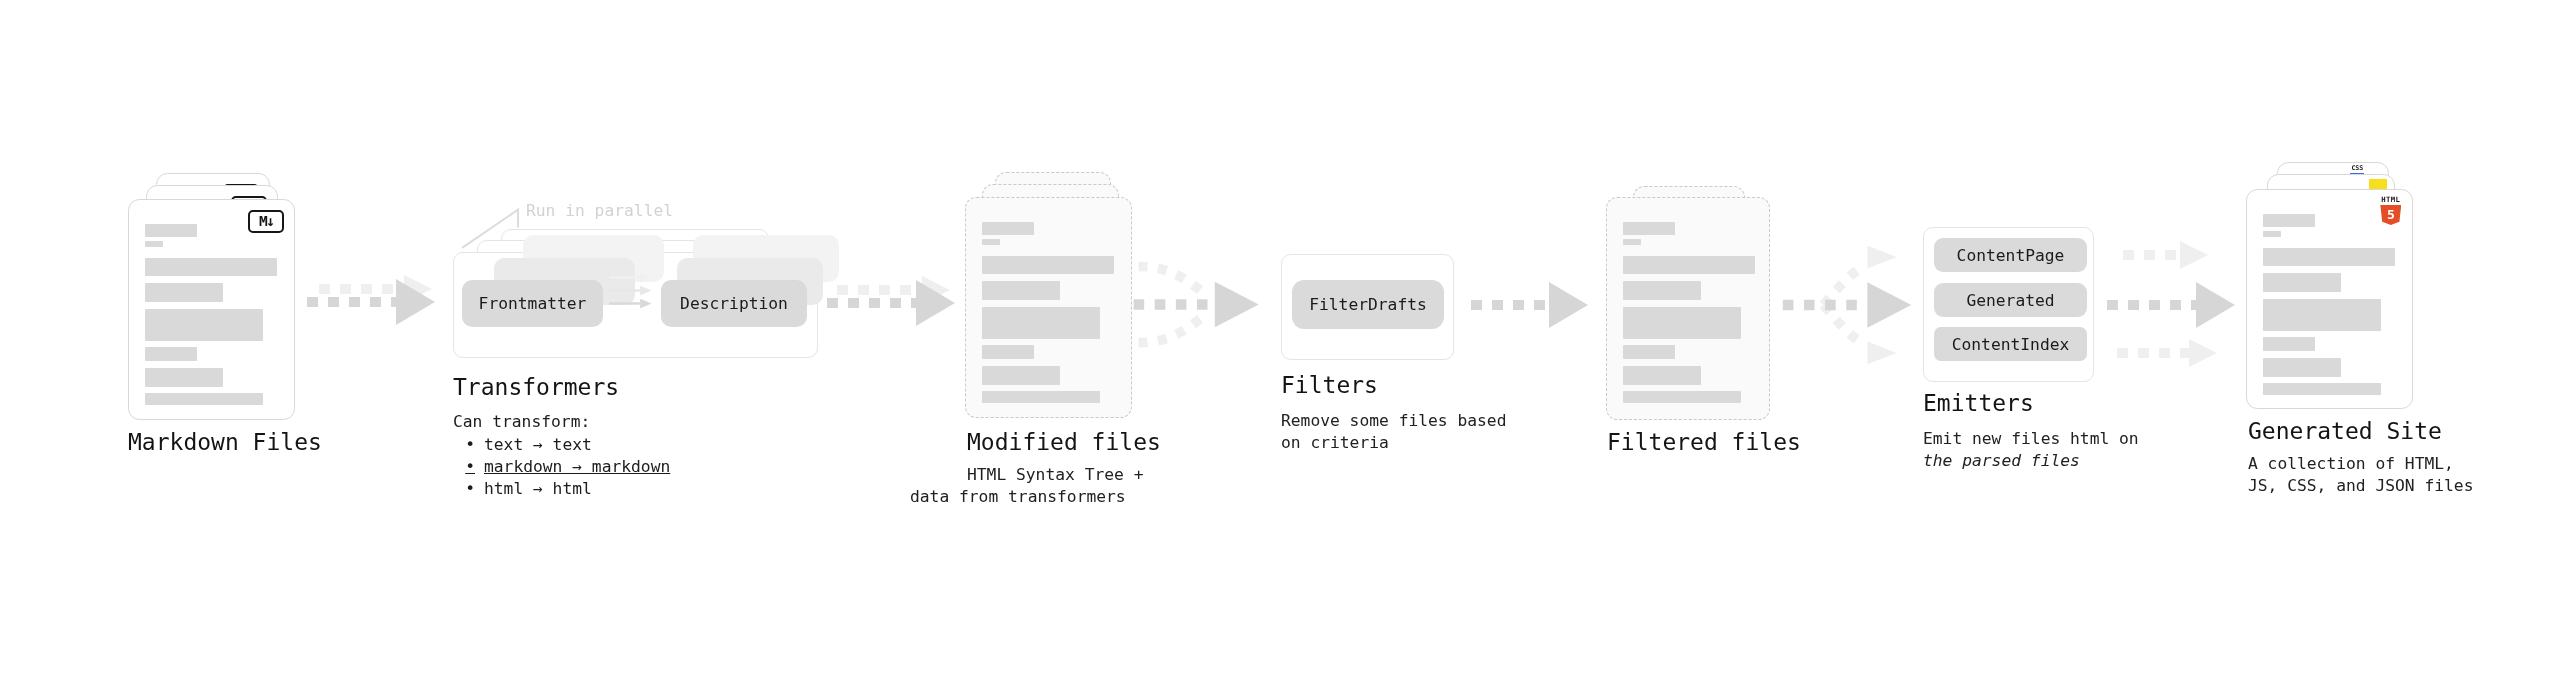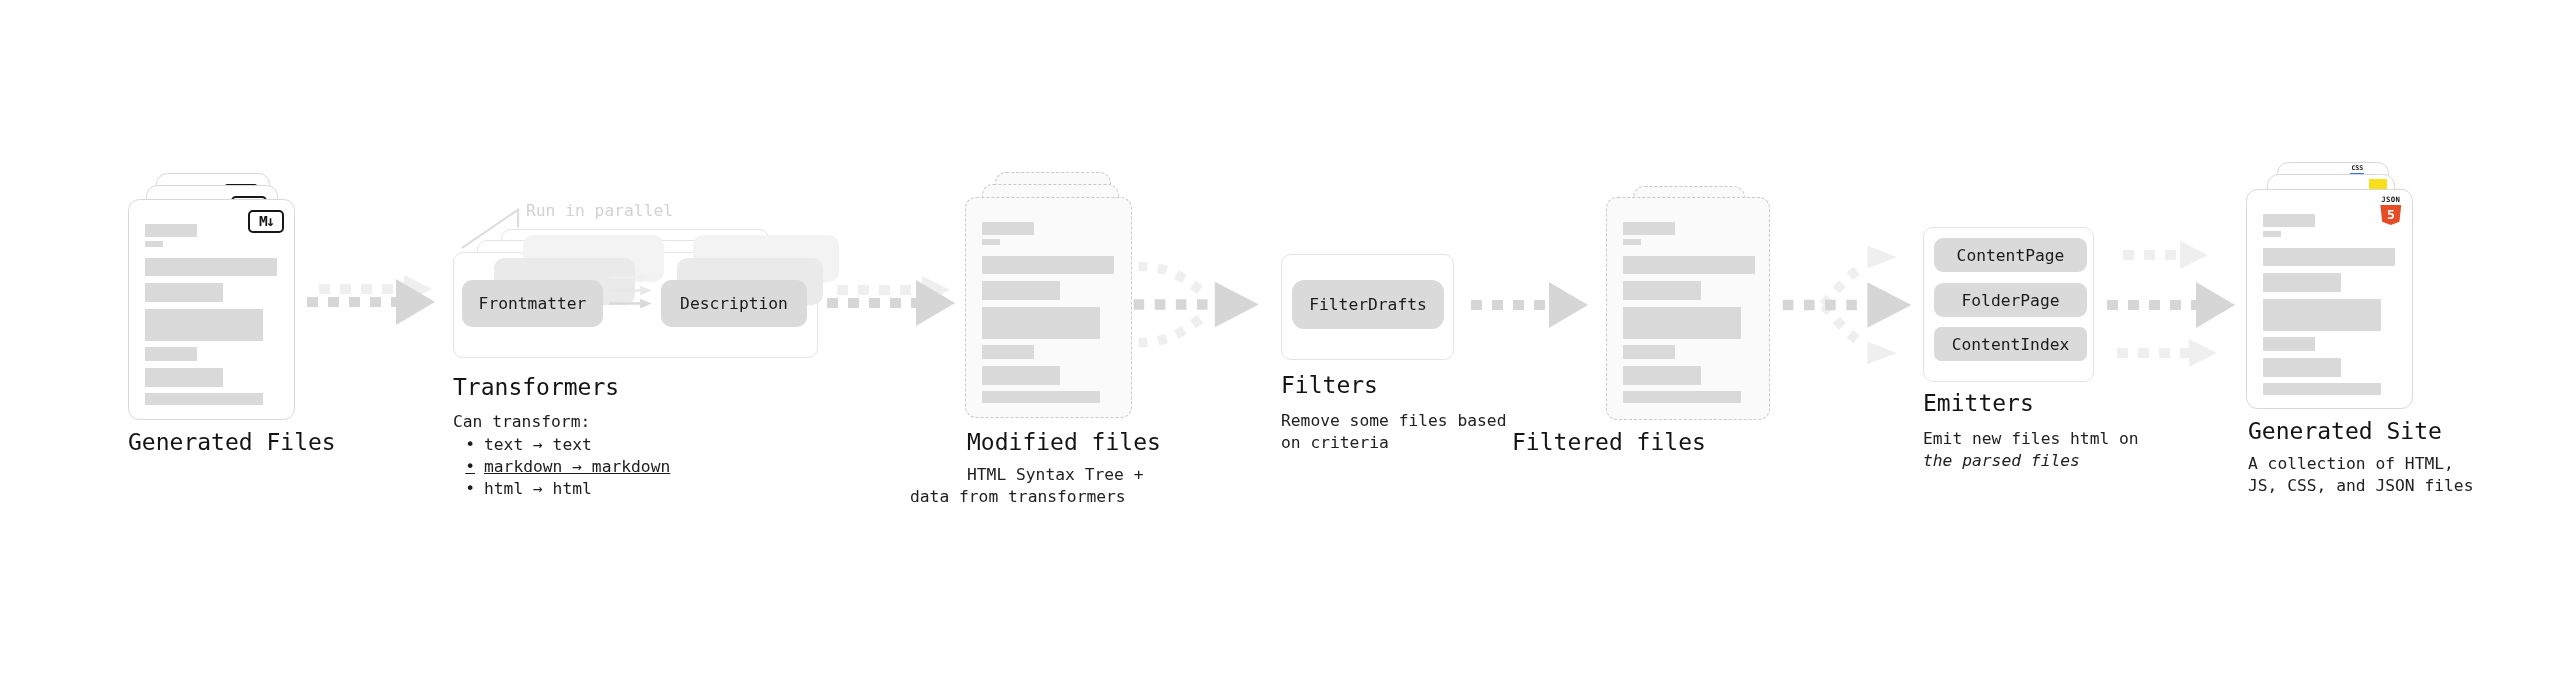--- a/index.html
+++ b/index.html
@@ -77,21 +77,21 @@
       <div class="bar b1"></div>
       <div class="bar b2"></div>
       <div class="bar b3"></div>
       <div class="bar b4"></div>
       <div class="bar b5"></div>
       <div class="bar b6"></div>
       <div class="bar b7"></div>
       <div class="bar b8"></div>
     </div>
   </div>
-  <div class="node-label" style="left:128px;top:429px;">Generated Files</div>
+  <div class="node-label" style="left:128px;top:429px;">Markdown Files</div>
 
   <div class="dash-arrow small light" style="left:319px;top:275px;">
     <div class="da-line" style="width:85px;"></div>
       <div class="da-head"></div>
   </div>
   <div class="dash-arrow dark" style="left:307px;top:279px;">
     <div class="da-line" style="width:89px;"></div>
       <div class="da-head"></div>
   </div>
 
@@ -184,34 +184,34 @@
       <div class="bar b1"></div>
       <div class="bar b2"></div>
       <div class="bar b3"></div>
       <div class="bar b4"></div>
       <div class="bar b5"></div>
       <div class="bar b6"></div>
       <div class="bar b7"></div>
       <div class="bar b8"></div>
     </div>
   </div>
-  <div class="node-label" style="left:1512px;top:429px;">Filtered files</div>
+  <div class="node-label" style="left:1607px;top:429px;">Filtered files</div>
 
   <svg style="left:1781px;top:244px;" width="137" height="122" viewBox="0 0 168 150">
     <path d="M52,75 C72,52 82,38 104,26" fill="none" stroke="#efefef" stroke-width="12" stroke-dasharray="11 13"></path>
     <polygon points="106,2 106,30 142,16" fill="#efefef"></polygon>
     <path d="M52,75 C72,98 82,112 104,124" fill="none" stroke="#efefef" stroke-width="12" stroke-dasharray="11 13"></path>
     <polygon points="106,120 106,148 142,134" fill="#efefef"></polygon>
     <path d="M2,75 L104,75" fill="none" stroke="#d6d6d6" stroke-width="13" stroke-dasharray="13 13"></path>
     <polygon points="106,47 106,103 160,75" fill="#d6d6d6"></polygon>
   </svg>
 
   <div class="box" style="left:1923px;top:227px;width:171px;height:155px;"></div>
   <div class="pill" style="left:1934px;top:238px;width:153px;height:34px;border-radius:9px;">ContentPage</div>
-  <div class="pill" style="left:1934px;top:283px;width:153px;height:34px;border-radius:9px;">FolderPage</div>
+  <div class="pill" style="left:1934px;top:283px;width:153px;height:34px;border-radius:9px;">Generated</div>
   <div class="pill" style="left:1934px;top:327px;width:153px;height:34px;border-radius:7px;">ContentIndex</div>
   <div class="node-label" style="left:1923px;top:390px;">Emitters</div>
   <div class="node-sub" style="left:1923px;top:428px;">Emit new files html on</div>
   <div class="node-sub" style="left:1923px;top:450px;font-style:italic;">the parsed files</div>
 
   <div class="dash-arrow small light" style="left:2123px;top:241px;">
     <div class="da-line" style="width:57px;"></div>
       <div class="da-head"></div>
   </div>
   <div class="dash-arrow dark" style="left:2107px;top:282px;">
@@ -227,21 +227,21 @@
     <div class="css-badge">
       <div class="css-text">CSS</div>
       <div class="css-bar"></div>
     </div>
   </div>
   <div class="doc-card" style="left:2267px;top:174px;width:128px;height:220px;z-index:2;">
     <div class="js-badge"></div>
   </div>
   <div class="doc-card" style="left:2246px;top:189px;width:167px;height:220px;z-index:3;">
     <div class="html5-badge">
-      <div class="h5-text">JSON</div>
+      <div class="h5-text">HTML</div>
       <div class="h5-shield">
           <span>5</span>
         </div>
     </div>
     <div class="bars">
       <div class="bar b1"></div>
       <div class="bar b2"></div>
       <div class="bar b3"></div>
       <div class="bar b4"></div>
       <div class="bar b5"></div>

